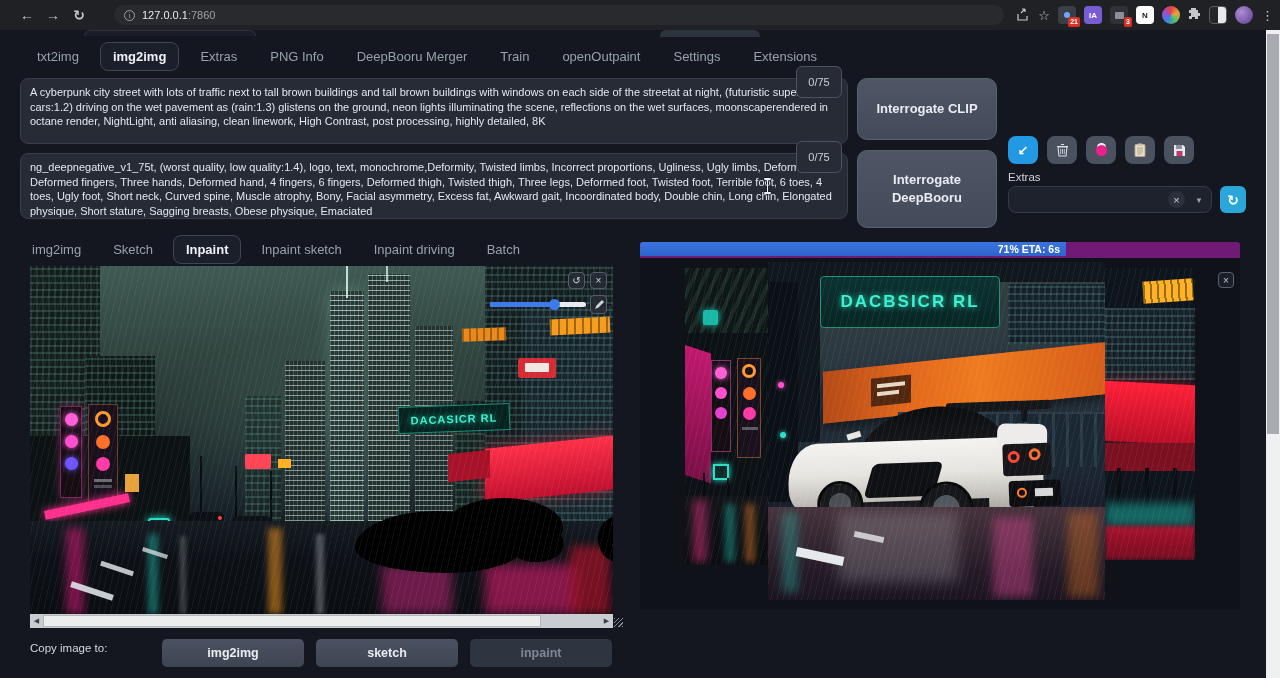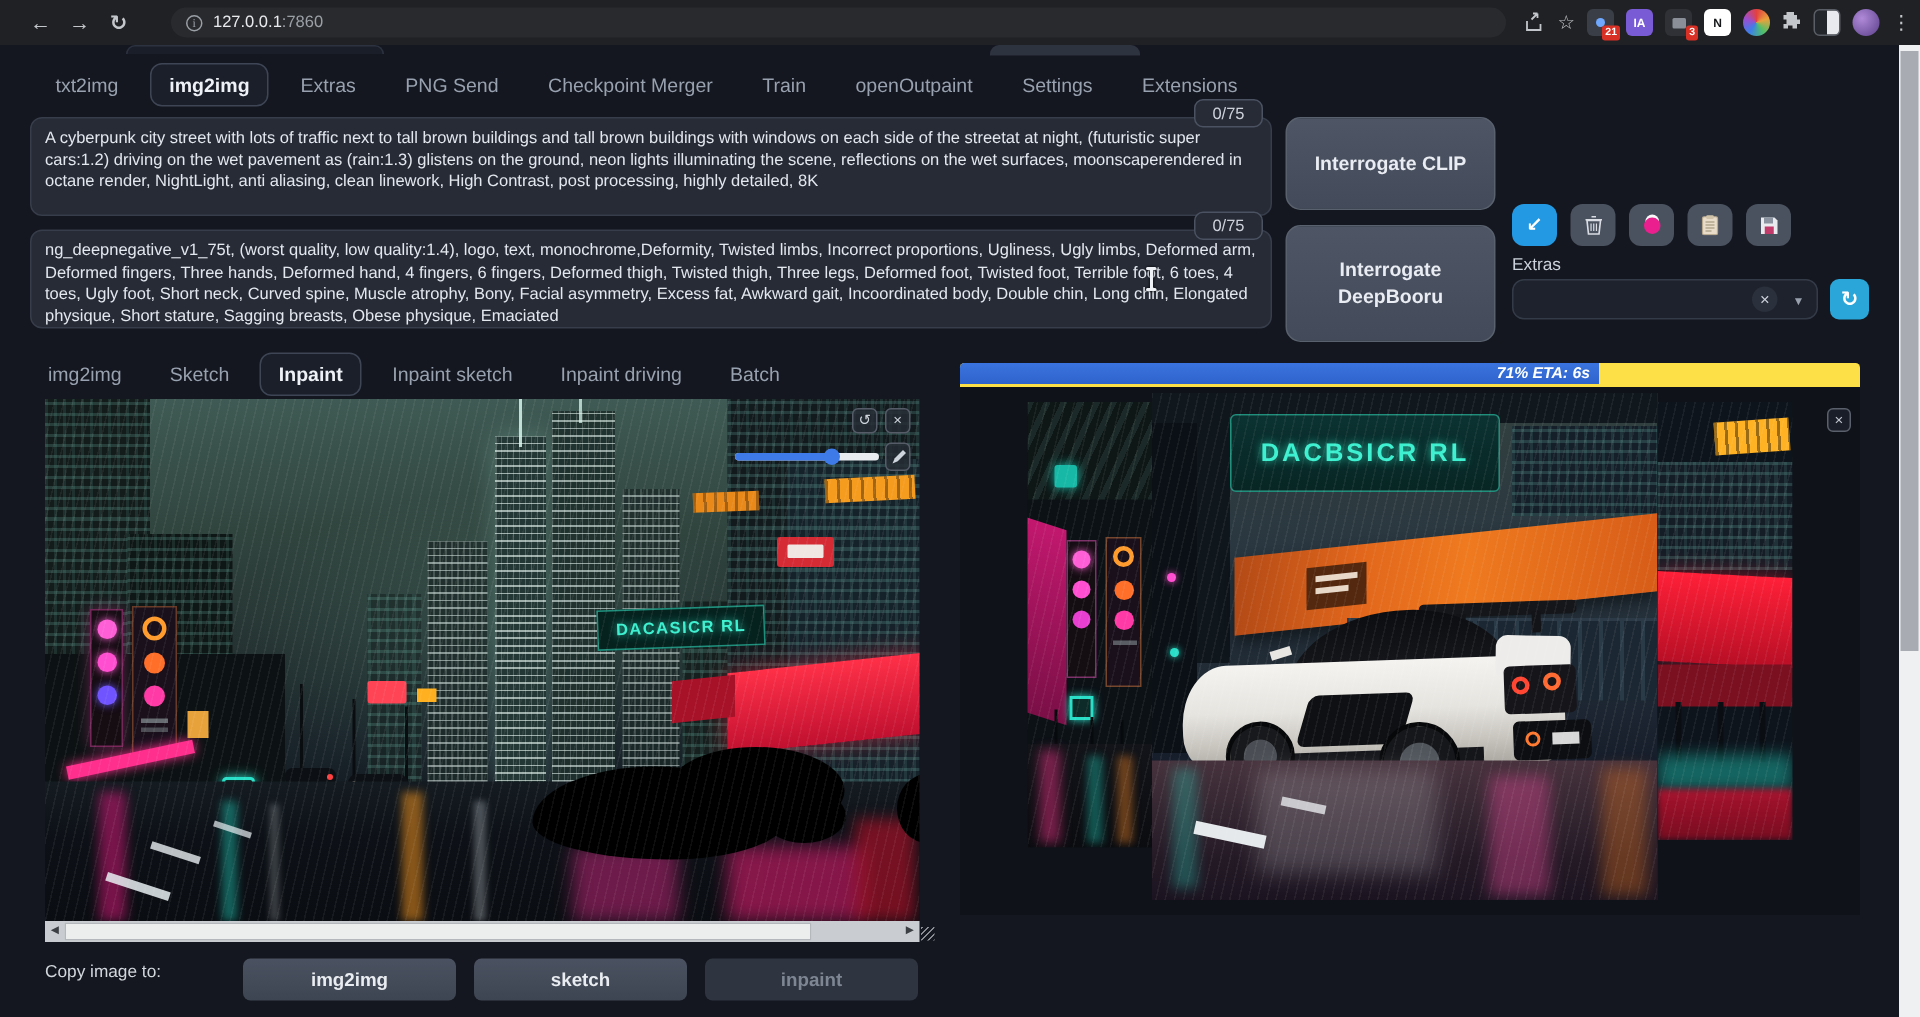--- a/index.html
+++ b/index.html
@@ -28,21 +28,21 @@
   .page{position:absolute;top:30px;left:0;width:1266px;height:648px;background:#14171f;}
   .peek1{position:absolute;left:660px;top:0;width:100px;height:7px;background:#2e3340;border-radius:6px 6px 0 0;}
   .peek2{position:absolute;left:84px;top:0;width:172px;height:6px;background:#1a1e28;border:1px solid #2c3240;border-bottom:none;border-radius:6px 6px 0 0;}
 
   .nav-tabs{position:absolute;left:0;top:12px;display:flex;align-items:center;padding-left:25px;gap:9px;}
   .tab{padding:6px 12px;font-size:13px;color:#98a1af;white-space:nowrap;}
   .tab.active{border:1px solid #3e4656;border-radius:8px;background:#1b1f2a;color:#eef1f6;font-weight:bold;}
 
   .textbox{position:absolute;background:#262b36;border:1px solid #373d4a;border-radius:8px;padding:6px 9px;
            font-size:11px;line-height:14.6px;color:#e3e7ee;overflow:hidden;white-space:pre-wrap;}
-  .counter{position:absolute;width:46px;height:19px;border:1px solid #4b5261;background:#262b36;border-radius:6px;
+  .counter{position:absolute;width:46px;height:32px;border:1px solid #4b5261;background:#262b36;border-radius:6px;
            font-size:11px;color:#ccd1da;display:flex;align-items:center;justify-content:center;}
 
   .big-btn{position:absolute;background:linear-gradient(180deg,#4e5665,#434a59);border:1px solid #59616f;
            border-radius:10px;color:#e9ecf2;font-weight:bold;font-size:13px;display:flex;align-items:center;
            justify-content:center;text-align:center;line-height:1.4;}
   .lightpair{position:absolute;left:1008px;top:46px;width:237px;height:54px;border-radius:10px;overflow:hidden;
              display:flex;background:#b4bac4;}
   .lightpair .half{flex:1;display:flex;align-items:center;justify-content:center;font-weight:bold;
                    font-size:13.5px;color:#f3f5f9;}
   .lightpair .half:first-child{border-right:1px solid #99a0ac;}
@@ -84,21 +84,21 @@
   .neon-teal-sign{background:#06221f;border:1px solid #1f8f7c;color:#3df0cf;font-weight:bold;letter-spacing:1px;
                   text-shadow:0 0 6px #2ad3b4;display:flex;align-items:center;justify-content:center;}
 
   .copy-label{position:absolute;left:30px;top:612px;font-size:11.5px;color:#d2d6dd;}
   .copy-btn{position:absolute;top:609px;width:142px;height:28px;border-radius:5px;
             background:linear-gradient(180deg,#4a5160,#3e4552);color:#e9ecf1;font-weight:bold;font-size:12.5px;
             display:flex;align-items:center;justify-content:center;}
   .copy-btn.disabled{background:#2f3540;color:#7e8694;}
 
   
-  .progress{position:absolute;left:640px;top:212px;width:600px;height:24px;background:#fde047;border-radius:3px;overflow:hidden;font-style:italic;}
+  .progress{position:absolute;left:640px;top:212px;width:600px;height:24px;background:#701a75;border-radius:3px;overflow:hidden;}
   .pfill{height:14px;background:linear-gradient(180deg,#3a74de,#2f63cc);display:flex;align-items:center;
          justify-content:flex-end;padding-right:6px;font-size:10.5px;font-weight:bold;color:#fff;}
   .gallery{position:absolute;left:640px;top:228px;width:600px;height:352px;background:#0f1219;overflow:hidden;}
   .gclose{position:absolute;left:578px;top:14px;width:16px;height:16px;border:1px solid #5b616c;border-radius:4px;
           color:#c2c7cf;font-size:10px;display:flex;align-items:center;justify-content:center;background:#1a1e28;}
   .actions{position:absolute;left:640px;top:588px;width:604px;height:44px;display:flex;gap:9px;}
   .act{background:linear-gradient(180deg,#4a5160,#3f4654);border-radius:8px;color:#e9ecf1;font-weight:bold;
        font-size:12px;line-height:1.35;display:flex;align-items:center;justify-content:center;text-align:center;
        padding:2px 6px;}
   .folder-ico{width:18px;height:12px;background:#f2c230;border-radius:2px;position:relative;}
@@ -157,22 +157,22 @@
   </div>
 
   <div class="page">
     <div class="peek1"></div>
     <div class="peek2"></div>
 
     <div class="nav-tabs">
       <div class="tab">txt2img</div>
       <div class="tab active">img2img</div>
       <div class="tab">Extras</div>
-      <div class="tab">PNG Send</div>
-      <div class="tab">Checkpoint Merger</div>
+      <div class="tab">PNG Info</div>
+      <div class="tab">DeepBooru Merger</div>
       <div class="tab">Train</div>
       <div class="tab">openOutpaint</div>
       <div class="tab">Settings</div>
       <div class="tab">Extensions</div>
     </div>
 
     <div class="textbox" style="left:20px;top:48px;width:828px;height:66px;">A cyberpunk city street with lots of traffic next to tall brown buildings and tall brown buildings with windows on each side of the streetat at night, (futuristic super cars:1.2) driving on the wet pavement as (rain:1.3) glistens on the ground, neon lights illuminating the scene, reflections on the wet surfaces, moonscaperendered in octane render, NightLight, anti aliasing, clean linework, High Contrast, post processing, highly detailed, 8K</div>
     <div class="counter" style="left:796px;top:36px;">0/75</div>
 
     <div class="textbox" style="left:20px;top:123px;width:828px;height:66px;">ng_deepnegative_v1_75t, (worst quality, low quality:1.4), logo, text, monochrome,Deformity, Twisted limbs, Incorrect proportions, Ugliness, Ugly limbs, Deformed arm, Deformed fingers, Three hands, Deformed hand, 4 fingers, 6 fingers, Deformed thigh, Twisted thigh, Three legs, Deformed foot, Twisted foot, Terrible foot, 6 toes, 4 toes, Ugly foot, Short neck, Curved spine, Muscle atrophy, Bony, Facial asymmetry, Excess fat, Awkward gait, Incoordinated body, Double chin, Long chin, Elongated physique, Short stature, Sagging breasts, Obese physique, Emaciated</div>

